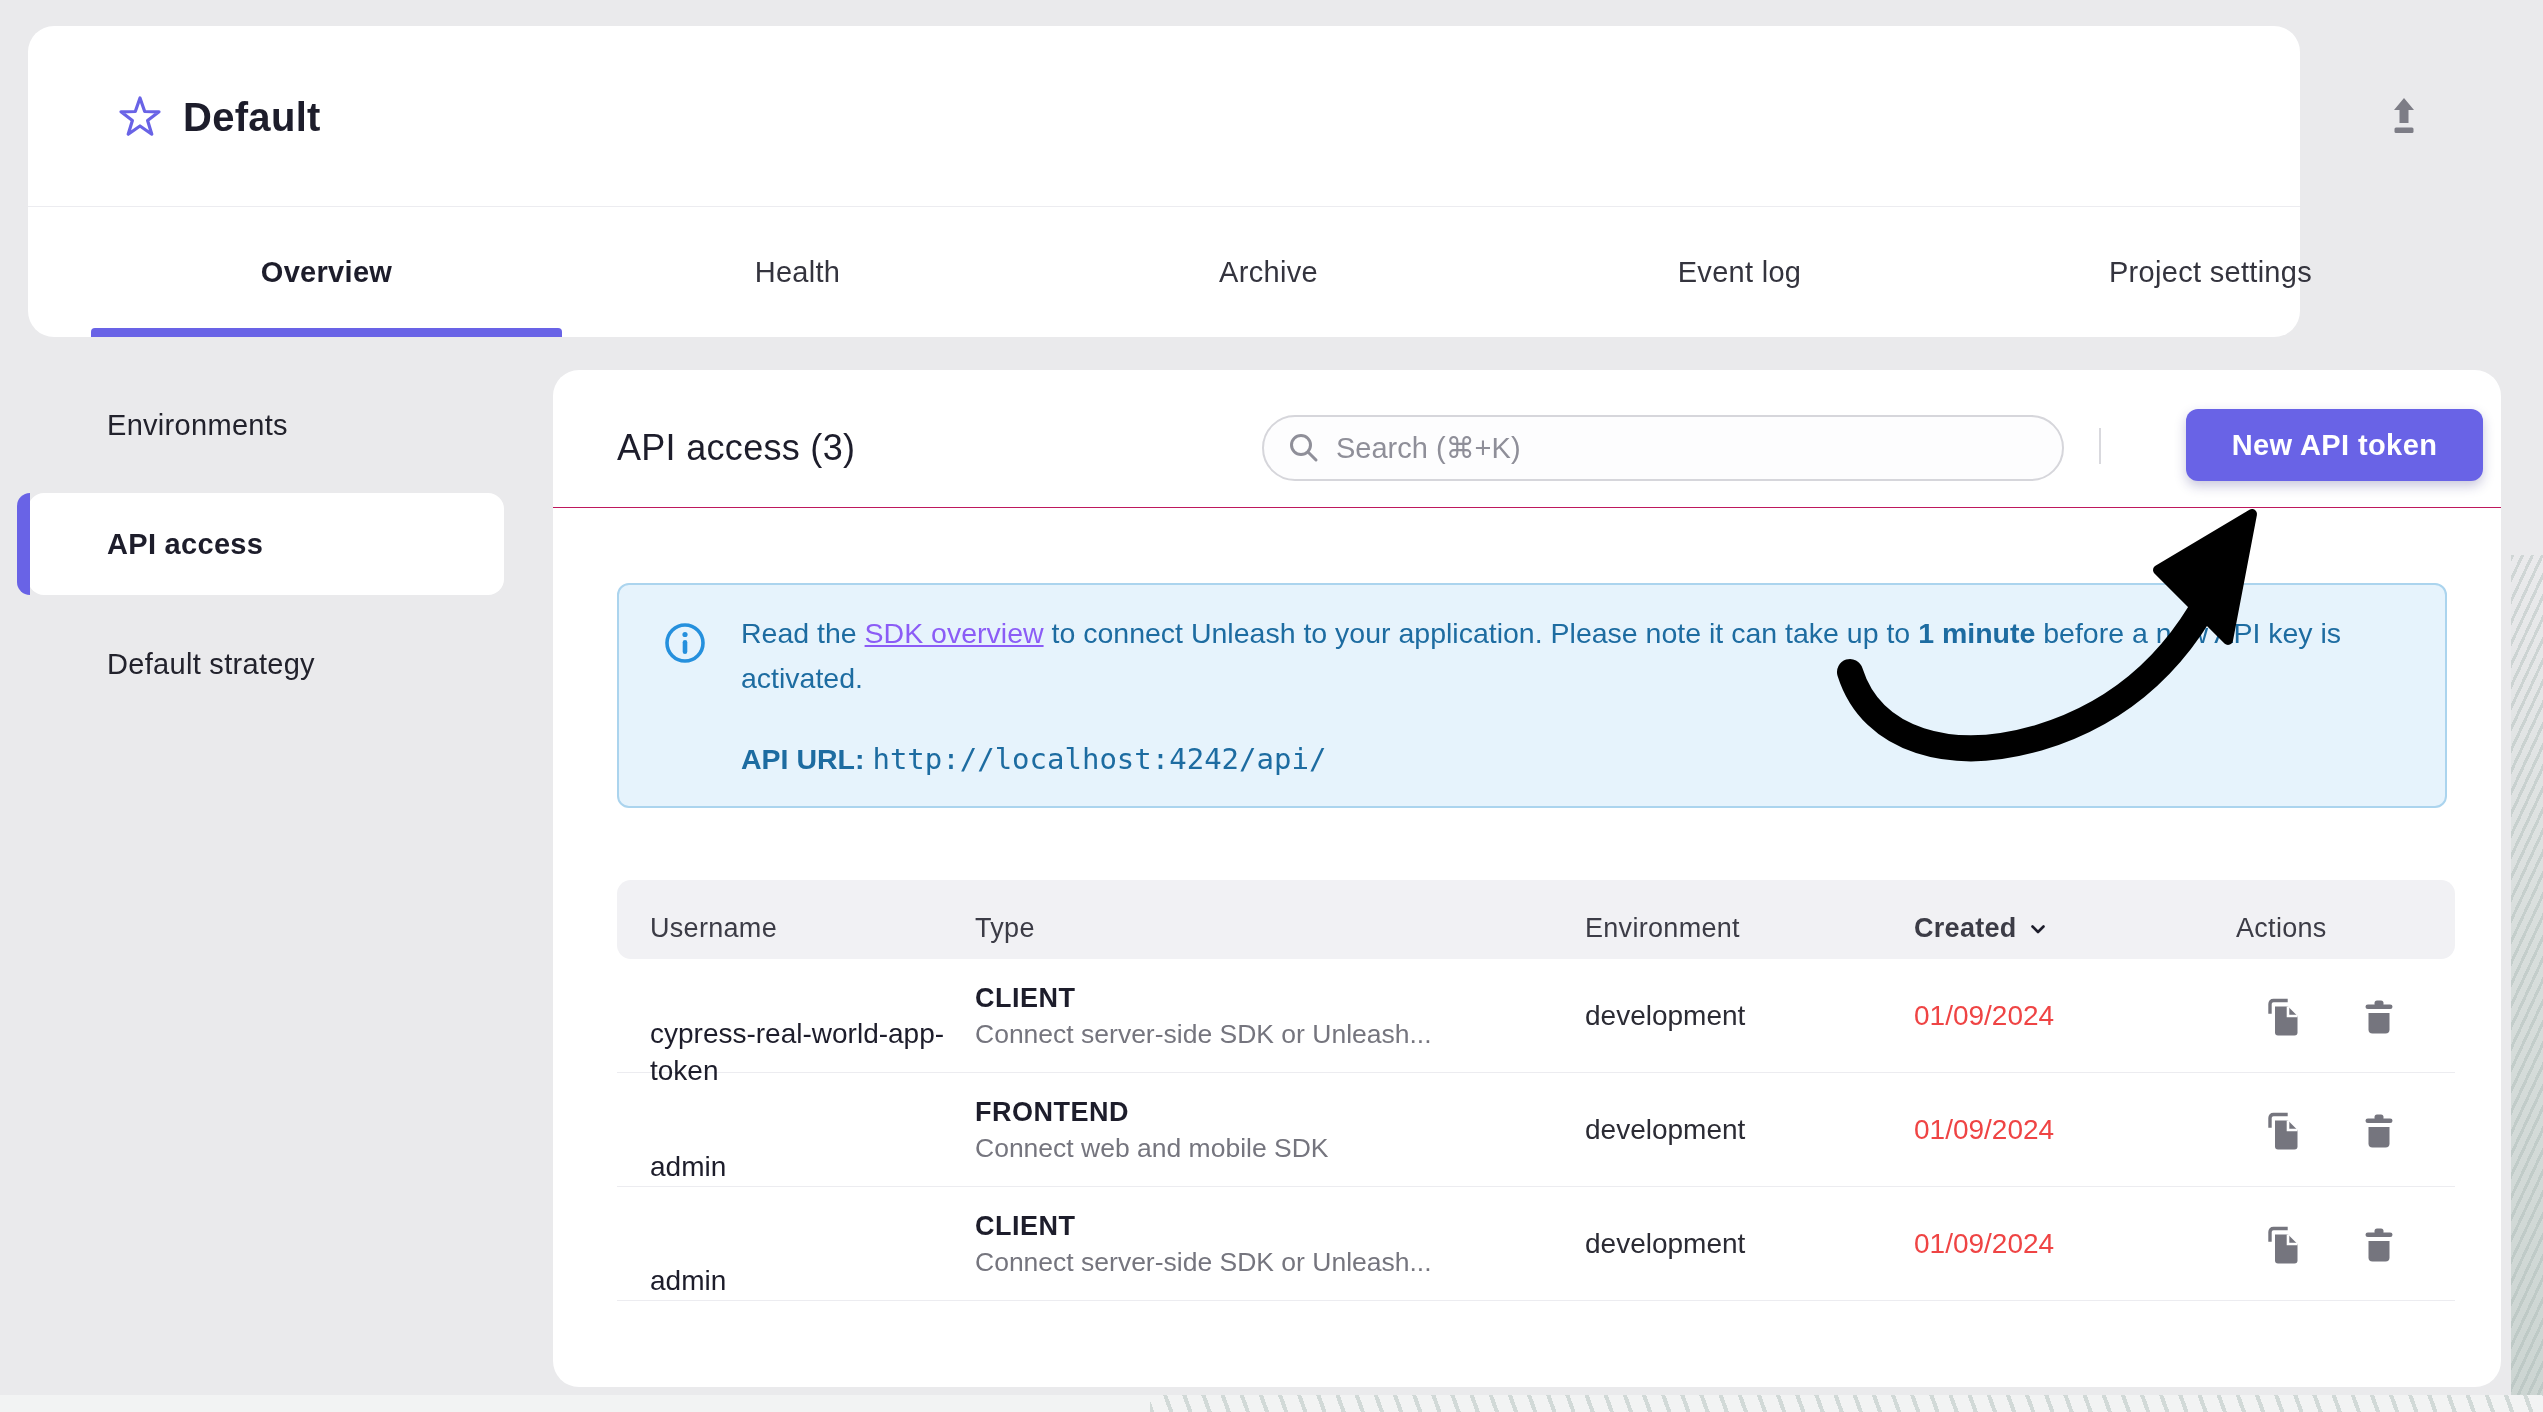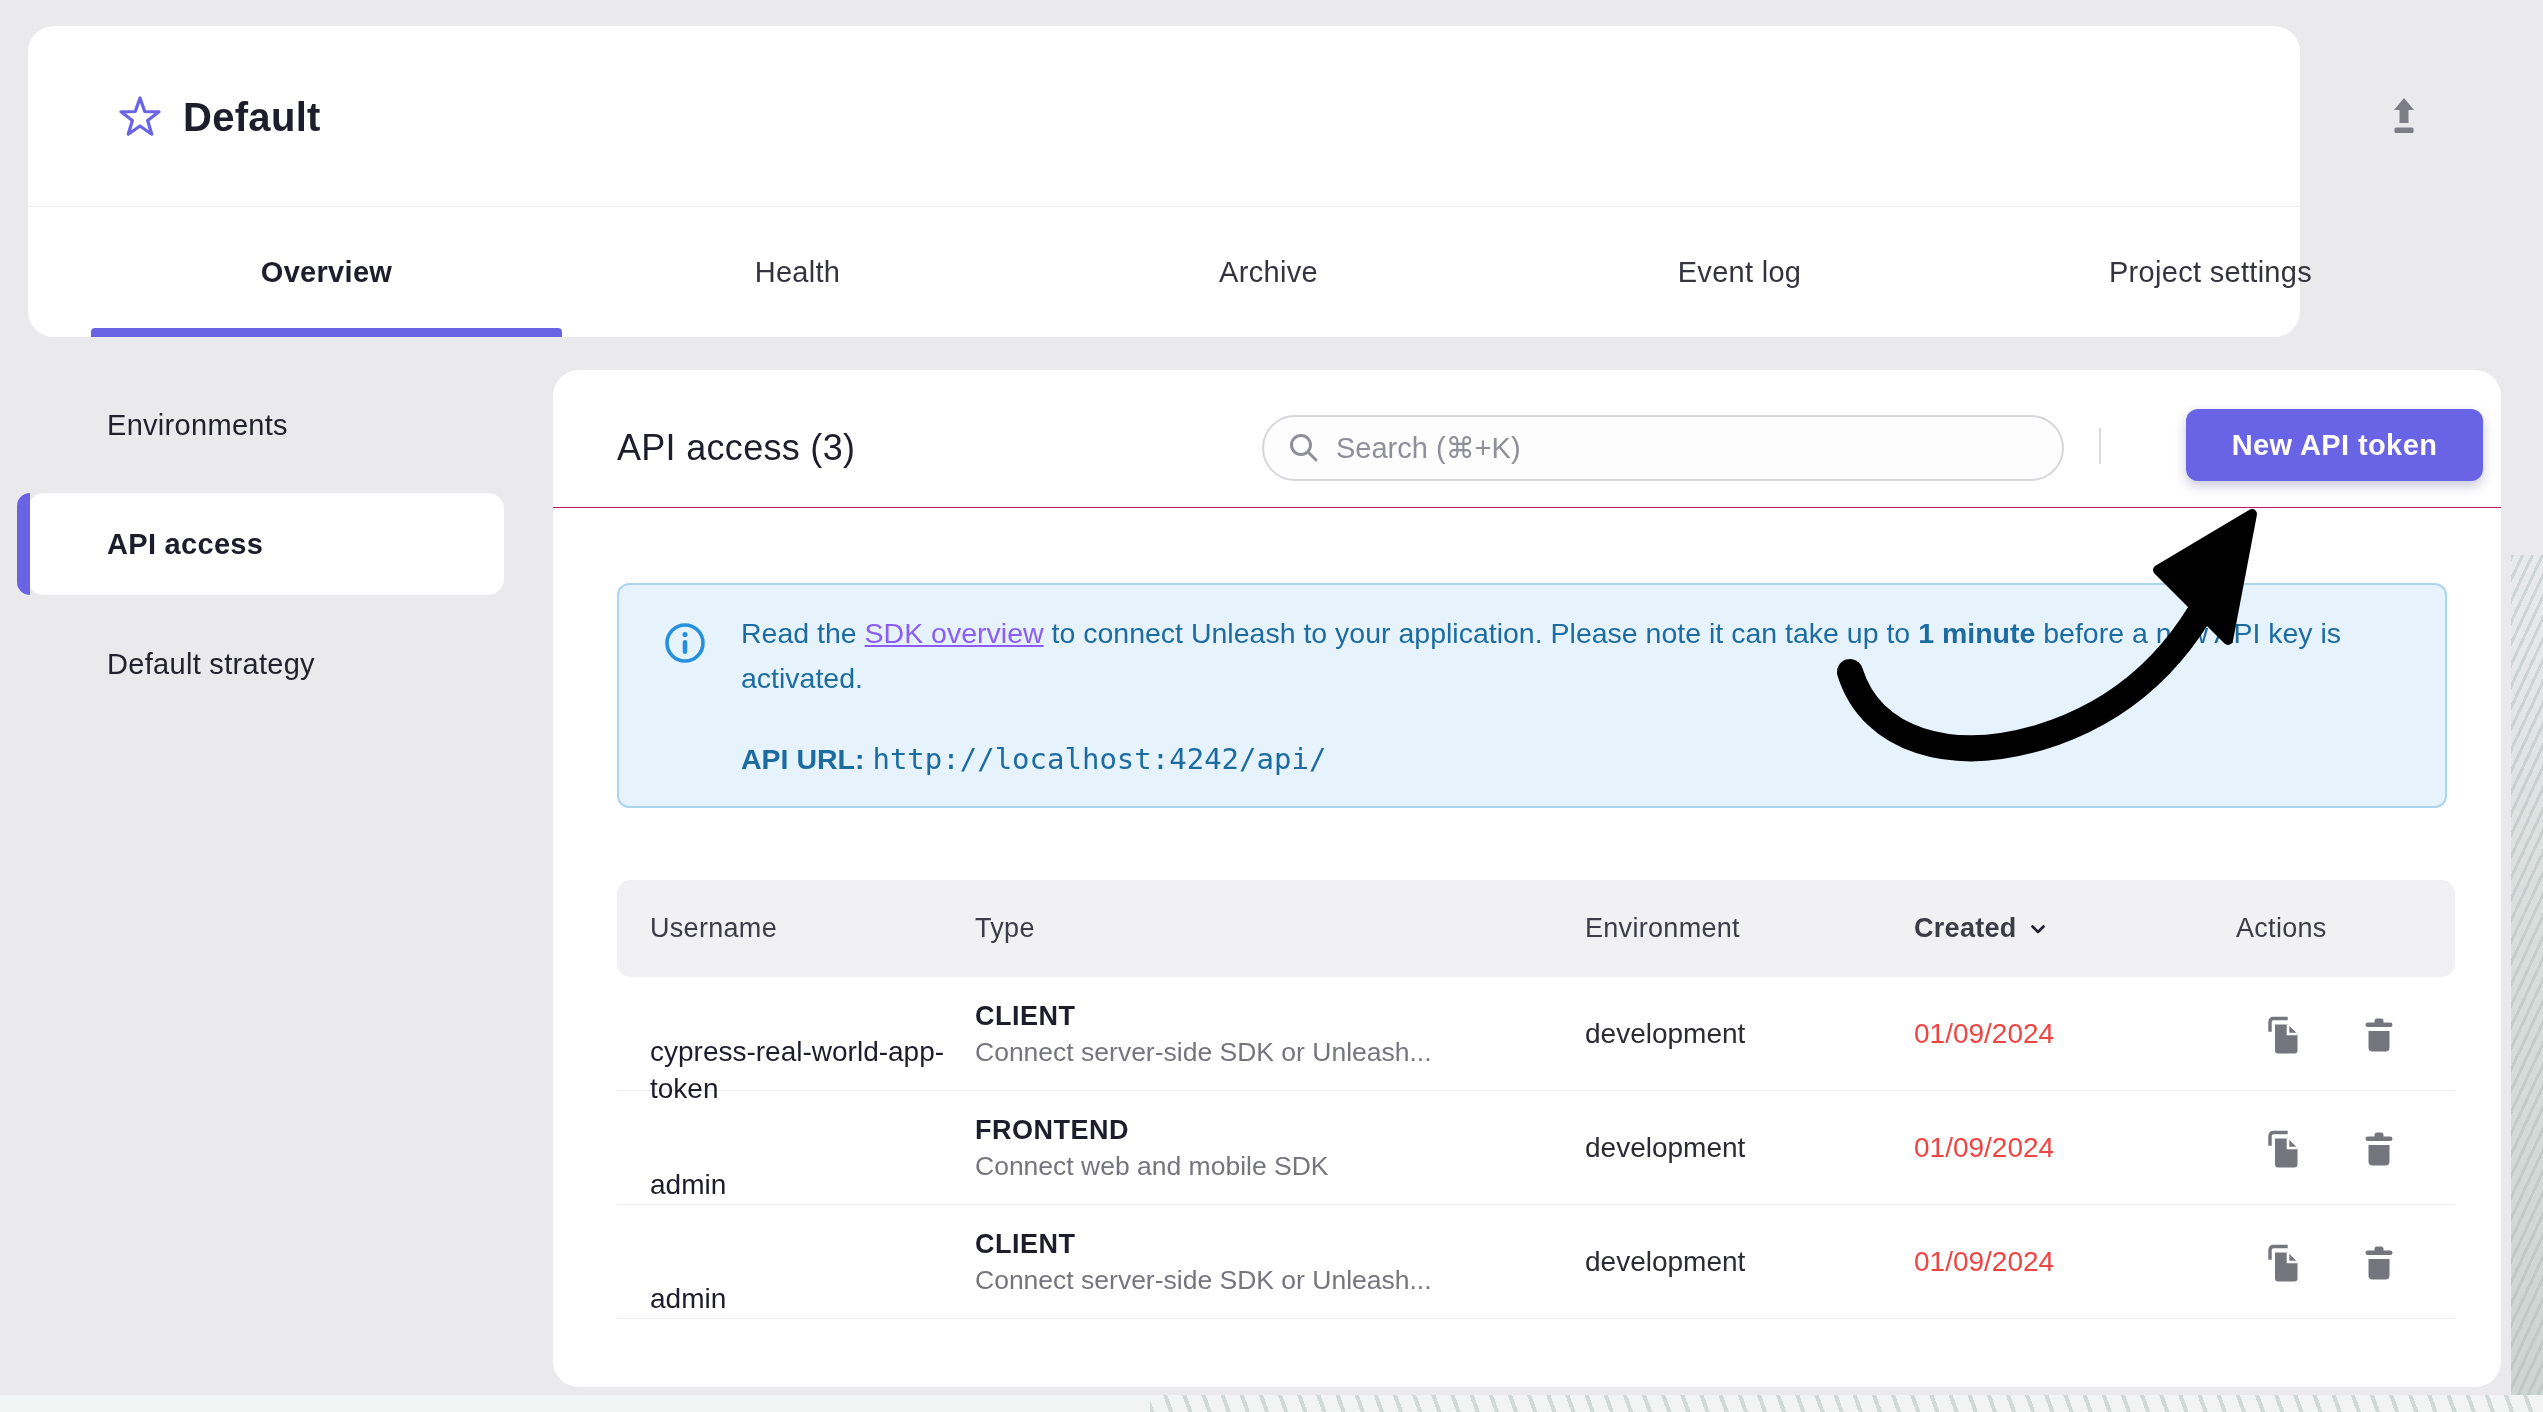--- a/index.html
+++ b/index.html
@@ -99,21 +99,21 @@
   .alert .info-ic{ position:absolute; left:44px; top:36px; }
   .alert-text{ position:absolute; left:122px; top:26px; width:1610px; font-size:28.5px; line-height:45px; color:#1d6ca1; }
   .alert-text a{ color:#8b5cf6; text-decoration:underline; cursor:pointer; }
   .alert-text b{ font-weight:bold; }
   .api-url-line{ position:absolute; left:122px; top:152px; font-size:28.5px; line-height:45px; color:#1d6ca1; }
   .api-url-line .lbl{ font-weight:bold; }
   .api-url-line .url{ font-family:"DejaVu Sans Mono",monospace; font-size:29px; }
 
   
   .tokens-table{ position:absolute; left:64px; top:510px; width:1838px; }
-  .t-head{ position:relative; height:97px; background:#f1f1f4; border-radius:14px;padding-left:42px; }
+  .t-head{ position:relative; height:79px; background:#f1f1f4; border-radius:14px;padding-left:42px; }
   .t-head .hcell{ position:absolute; top:0; height:97px; line-height:97px; font-size:27px; color:#3c3c46; letter-spacing:.3px; }
   .hc-username{ left:33px; }
   .hc-type{ left:358px; }
   .hc-env{ left:968px; }
   .hc-created{ left:1297px; font-weight:bold; color:#1d1d2b; cursor:pointer; display:flex; align-items:center; }
   .hc-created svg{ margin-left:10px; }
   .hc-actions{ left:1619px; }
   .t-row{ position:relative; height:114px; border-bottom:1px solid #ececf0; }
   .cell{ position:absolute; top:0; height:114px; display:flex; flex-direction:column; justify-content:center; }
   .c-username{ left:33px; width:305px; font-size:28px; line-height:37px; color:#1d1d2b;margin-top:36px; }

